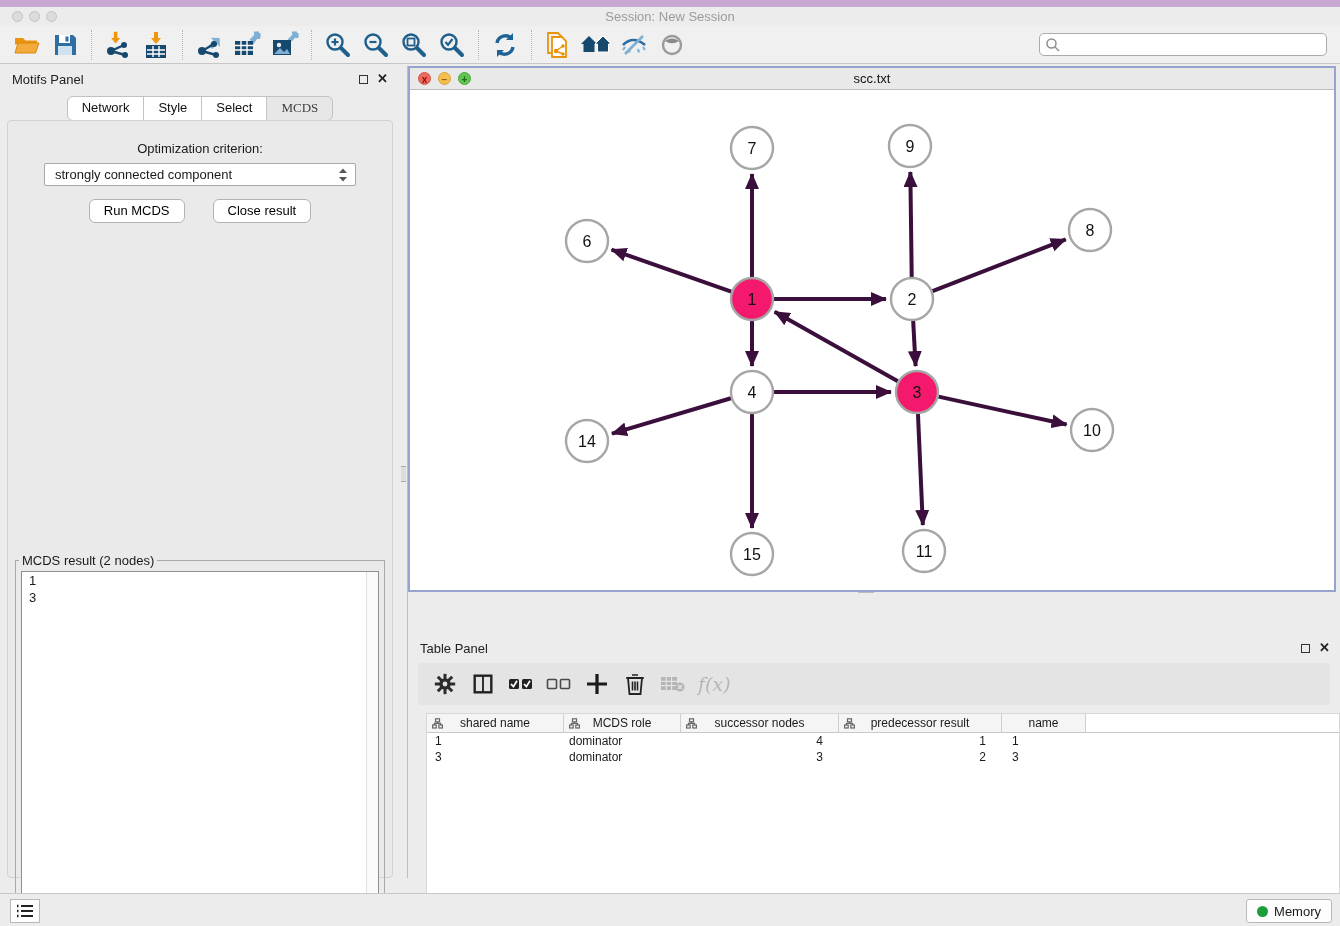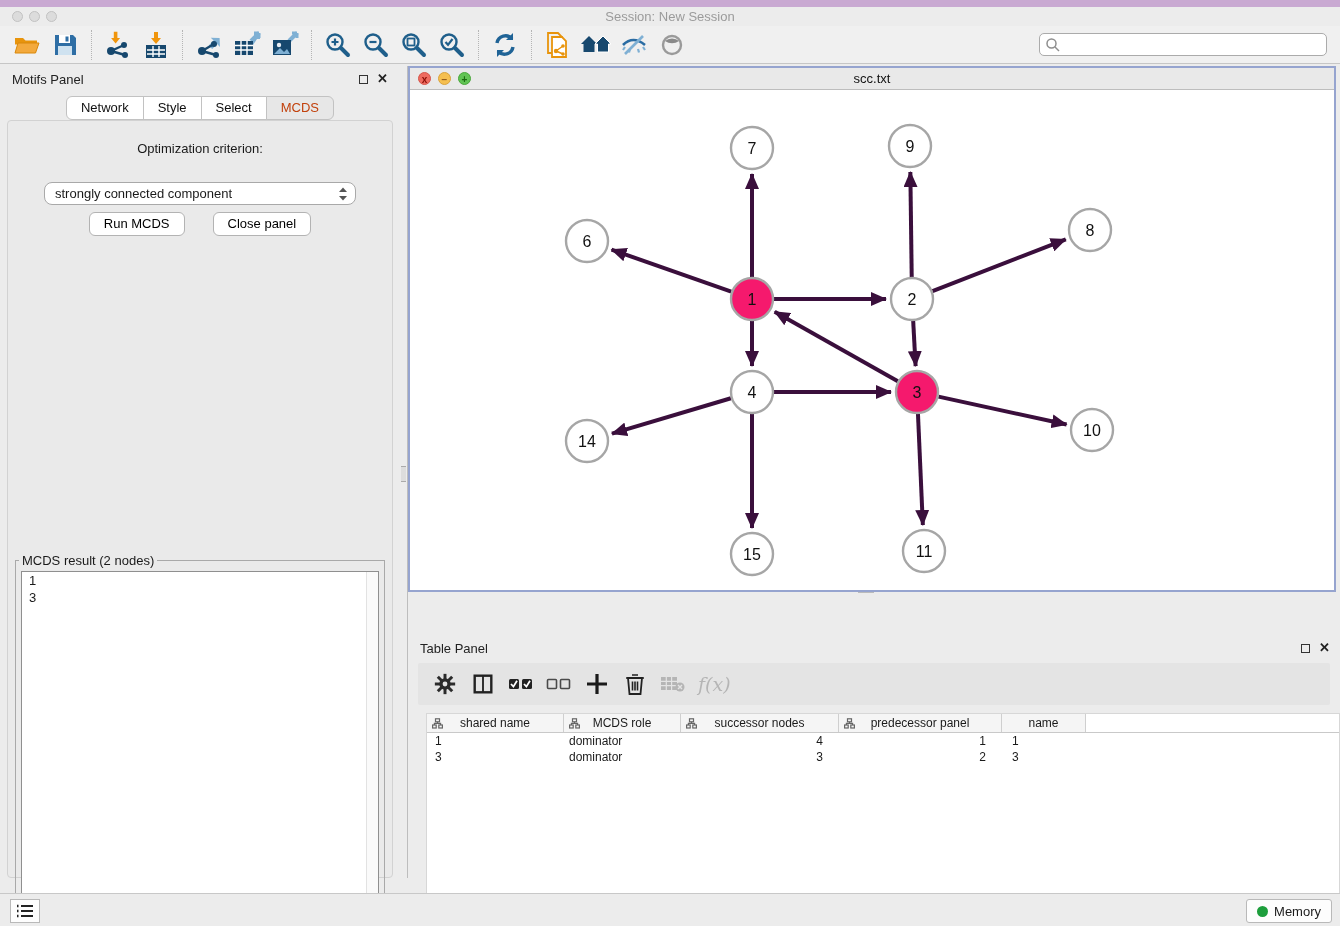--- a/index.html
+++ b/index.html
@@ -21,26 +21,26 @@
   
   #control-panel { position:absolute; left:0; top:66px; width:400px; height:812px; background:#ececec; }
   .panel-head { position:absolute; left:0; top:0; width:100%; height:26px; }
   .panel-title { position:absolute; left:12px; top:6px; font-size:13px; color:#222; }
   .win-float { position:absolute; width:9px; height:9px; border:1.5px solid #333; top:9px; }
   .win-close { position:absolute; top:5px; font-size:13px; font-weight:bold; color:#222; line-height:16px; }
   #cp-tabs { position:absolute; left:0; top:30px; width:100%; display:flex; justify-content:center; }
   .seg-tab { border:1px solid #c2c2c2; background:#fff; color:#111; font-size:13px; padding:3px 14px 4px; margin-left:-1px; cursor:default; }
   .seg-tab:first-child { border-radius:6px 0 0 6px; margin-left:0; }
   .seg-tab:last-child { border-radius:0 6px 6px 0; }
-  .seg-tab.active { background:#e7e7e7; color:#c2410c; }
+  .seg-tab.active { background:#e7e7e7; color:#404040;font-family:Liberation Serif, serif; }
   #cp-body { position:absolute; left:7px; top:54px; width:386px; height:758px; background:#eaeaea; border:1px solid #d2d2d2; border-radius:4px; }
   #opt-label { margin-top:20px; text-align:center; font-size:13px; }
-  #criterion-select { position:relative; margin:26px auto 0; width:312px; height:23px; background:#fff; border:1px solid #a9a9a9; border-radius:8px; font-size:13px; display:flex; align-items:center; padding-left:10px; }
+  #criterion-select { position:relative; margin:7px auto 0; width:312px; height:23px; background:#fff; border:1px solid #a9a9a9; border-radius:2px; font-size:13px; display:flex; align-items:center; padding-left:10px; }
   #criterion-select .stepper { position:absolute; right:7px; top:3px; }
-  .cp-buttons { display:flex; justify-content:center; gap:28px; margin-top:7px; }
+  .cp-buttons { display:flex; justify-content:center; gap:28px; margin-top:13px; }
   .push-btn { background:#fff; border:1px solid #b3b3b3; border-radius:6px; font-size:13px; padding:3px 14px 4px; font-family:inherit; }
   #mcds-fieldset { position:absolute; left:7px; top:432px; width:370px; height:380px; border:1px solid #a9a9a9; }
   #mcds-fieldset legend { font-size:13px; margin-left:3px; padding:0 3px; }
   #mcds-listbox { position:absolute; left:5px; top:3px; width:358px; height:358px; background:#fff; border:1px solid #8f8f8f; }
   #mcds-scroll { position:absolute; right:0; top:0; width:12px; height:100%; background:#fafafa; border-left:1px solid #e2e2e2; }
   .mcds-item { font-size:13px; padding:1px 0 1px 7px; }
 
   
   #v-splitter { position:absolute; left:400px; top:66px; width:8px; height:812px; background:#ececec; border-right:1px solid #bdbdbd; }
   #v-grip { position:absolute; left:1px; top:400px; width:5px; height:16px; border-top:1px solid #aaa; border-bottom:1px solid #aaa; background:#ddd; }
@@ -254,21 +254,21 @@
     <div id="opt-label">Optimization criterion:</div>
     <div id="criterion-select">
       <span>strongly connected component</span>
       <svg class="stepper" width="10" height="16" viewBox="0 0 10 16">
           <path d="M1 6 L5 1.5 L9 6 Z" fill="#555"></path>
           <path d="M1 10 L5 14.5 L9 10 Z" fill="#555"></path>
         </svg>
     </div>
     <div class="cp-buttons">
       <button class="push-btn">Run MCDS</button>
-      <button class="push-btn">Close panel</button>
+      <button class="push-btn">Close result</button>
     </div>
     <fieldset id="mcds-fieldset">
       <legend>MCDS result (2 nodes)</legend>
       <div id="mcds-listbox">
         <div id="mcds-items">
             <div class="mcds-item">1</div>
             <div class="mcds-item">3</div>
           </div>
         <div id="mcds-scroll"></div>
       </div>
@@ -457,21 +457,21 @@
         </div>
         <div class="th c3">
           <svg class="hicon" width="11" height="11" viewBox="0 0 11 11">
             <g fill="none" stroke="#666" stroke-width="1.2">
               <rect x="3.5" y="0.8" width="4" height="3"></rect>
               <rect x="0.6" y="7" width="3.6" height="3"></rect>
               <rect x="6.8" y="7" width="3.6" height="3"></rect>
               <path d="M5.5 3.8 v1.6 M2.4 7 v-1.6 h6.2 V7"></path>
             </g>
           </svg>
-          <span>predecessor panel</span>
+          <span>predecessor result</span>
         </div>
         <div class="th c4">
           <span>name</span>
         </div>
       </div>
     <div id="tbl-rows">
         <div class="tr">
           <div class="cell c0">1</div>
           <div class="cell c1">dominator</div>
           <div class="cell c2">4</div>

